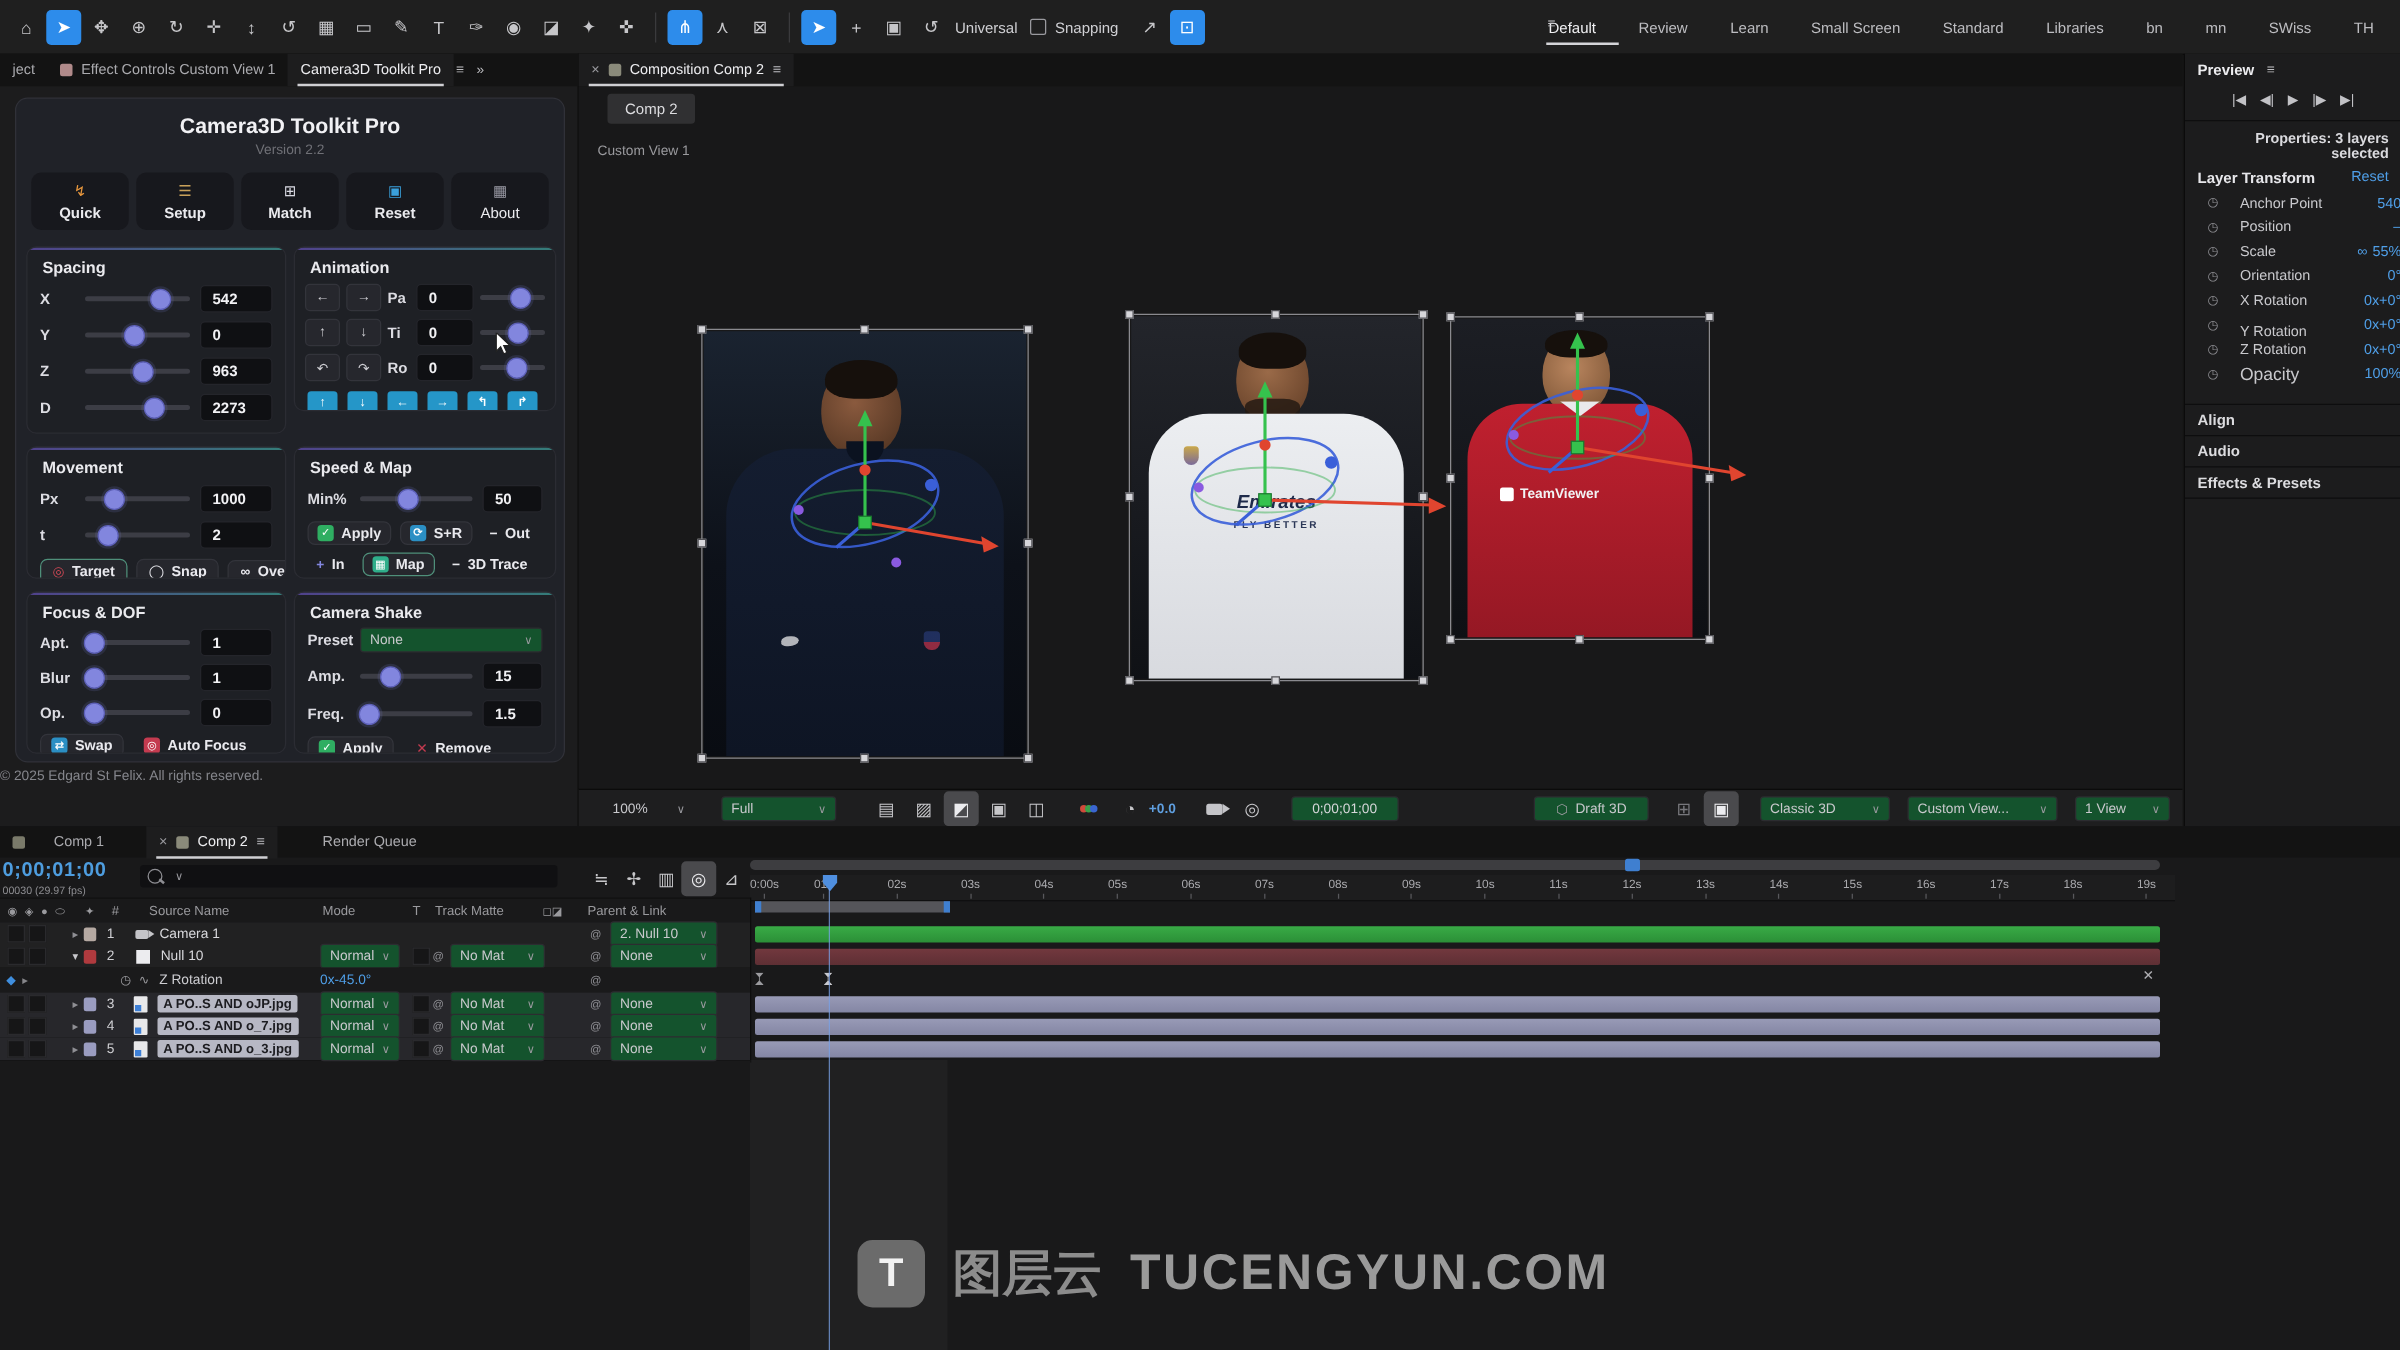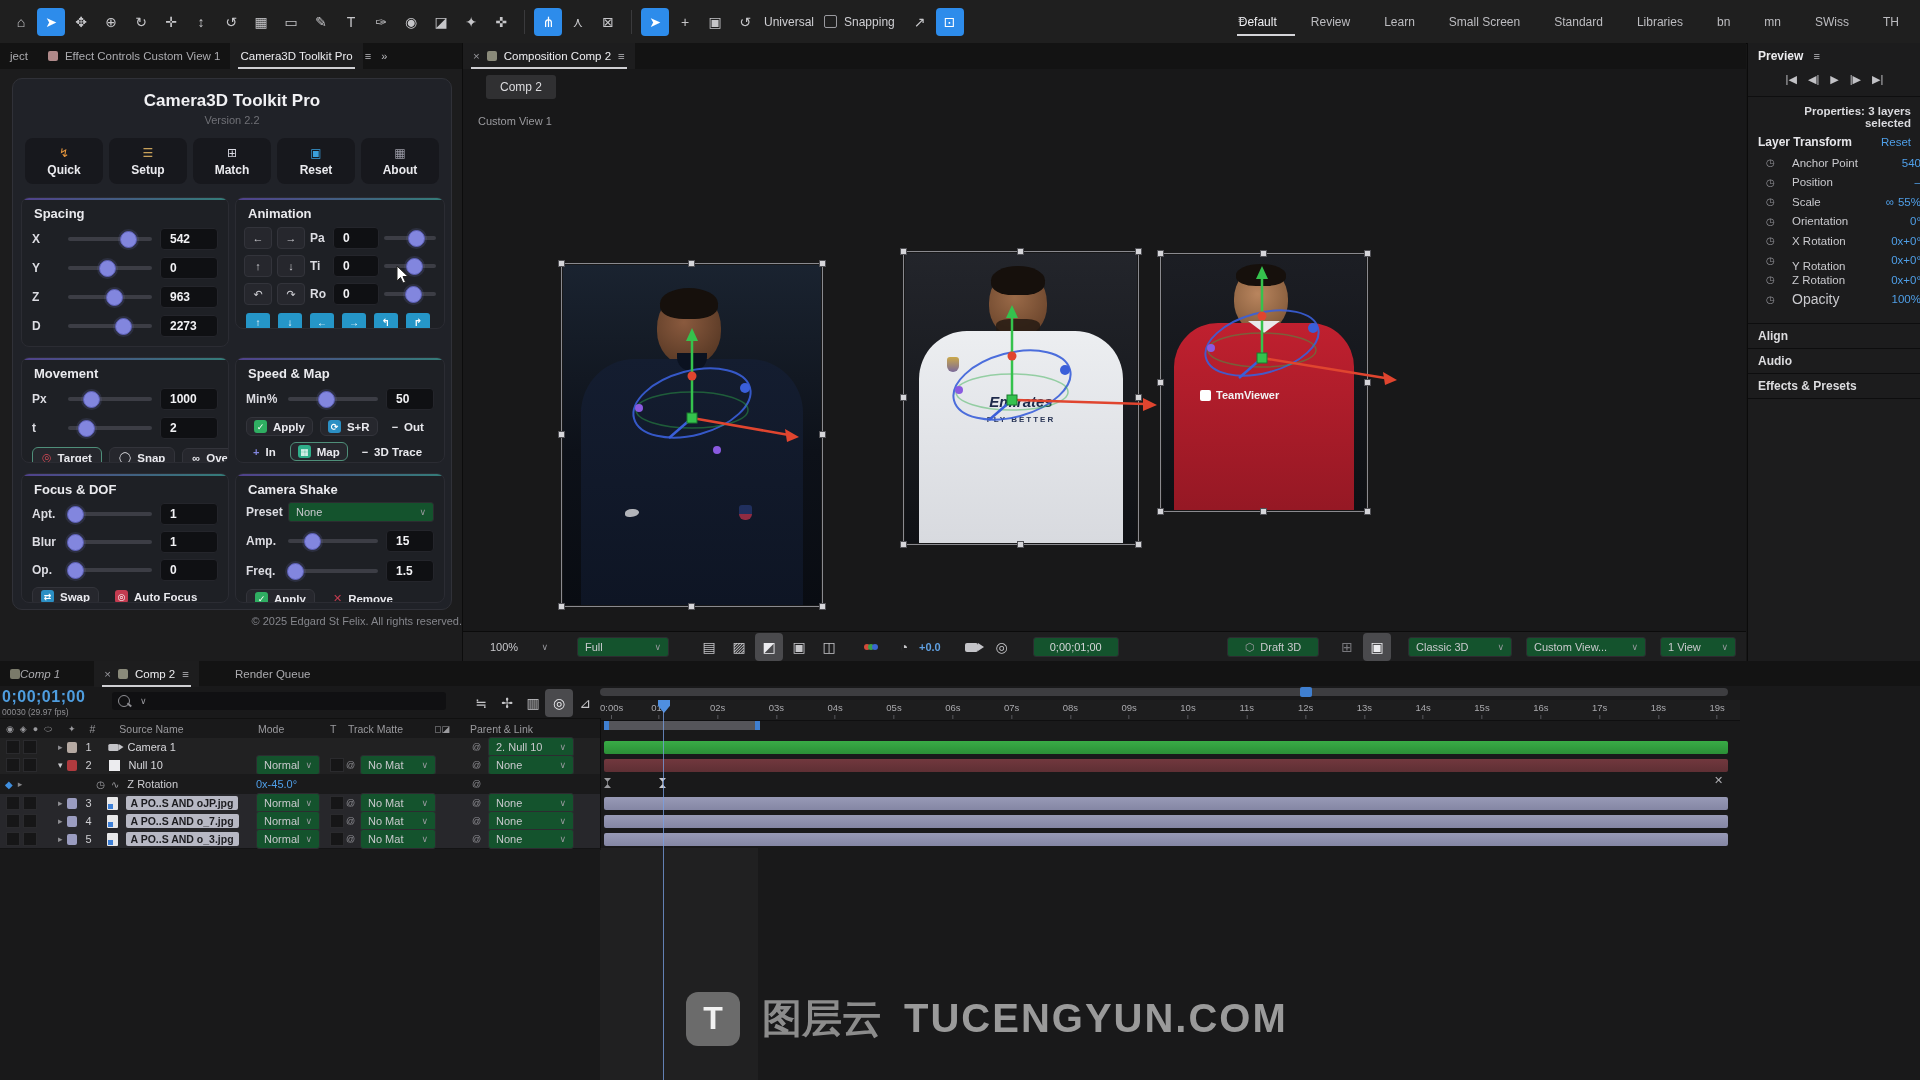--- a/index.html
+++ b/index.html
@@ -224,21 +224,21 @@
         <div class="flex" style="flex-direction:column;justify-content:center;width:78px;height:46px;background:#17181d;border-radius:8px;gap:3px;">
           <span style="color:#d9d9e2;font-size:12px;">⊞</span>
           <span style="font-size:12px;font-weight:bold;color:#eaeaee;">Match</span>
         </div>
         <div class="flex" style="flex-direction:column;justify-content:center;width:78px;height:46px;background:#17181d;border-radius:8px;gap:3px;">
           <span style="color:#3aa0dc;font-size:12px;">▣</span>
           <span style="font-size:12px;font-weight:bold;color:#eaeaee;">Reset</span>
         </div>
         <div class="flex" style="flex-direction:column;justify-content:center;width:78px;height:46px;background:#17181d;border-radius:8px;gap:3px;">
           <span style="color:#9a9aa5;font-size:12px;">▦</span>
-          <span style="font-size:12px;font-weight:bold;color:#eaeaee;">About</span>
+          <span style="font-size:12px;font-weight:normal;color:#eaeaee;">About</span>
         </div>
       </div>
 
       <div class="section" style="left:8px;top:118px;width:206px;height:148px;">
         <div class="sectitle">Spacing</div>
         <div class="srow">
             <span class="slbl">X</span>
             <div class="track">
               <span class="thumb" style="left:72%;"></span>
             </div>
@@ -458,21 +458,21 @@
               <span class="chipic" style="background:#2fae62;">✓</span>
               <span>Apply</span>
             </span>
           <span class="pbtn" style="padding:2px 8px;border:none;background:none;">
               <span class="ic" style="color:#c43b50;">✕</span>
               <span>Remove</span>
             </span>
         </div>
       </div>
     </div>
-    <div class="abs" style="left:0;top:572px;width:462px;text-align:right;font-size:11px;color:#85868c;">© 2025 Edgard St Felix. All rights reserved.</div>
+    <div class="abs" style="left:0;top:572px;width:462px;text-align:left;font-size:11px;color:#85868c;">© 2025 Edgard St Felix. All rights reserved.</div>
   </div>
 
   <svg class="abs" style="left:396px;top:266px;" width="16" height="20">
     <polygon points="1,0 1,15 4.5,11.5 7,17 9.5,16 7,10.5 12,10.5" fill="#fff" stroke="#222" stroke-width="1"></polygon>
   </svg>
 
   <div class="abs" style="left:463px;top:43px;width:1283px;height:618px;background:#181819;">
     <div class="tabbar flex" style="width:1283px;">
       <span class="paneltab active" style="gap:7px;">
         <span style="color:#9a9a9f;">×</span>
@@ -705,21 +705,21 @@
     <div style="margin-top:14px;">
       <div class="sidehead">Align</div>
       <div class="sidehead">Audio</div>
       <div class="sidehead" style="border-bottom:1px solid #0d0d0e;">Effects &amp; Presets</div>
     </div>
   </div>
 
   <div class="abs" style="left:0;top:661px;width:1920px;height:419px;background:#19191a;">
 
     <div class="tabbar flex" style="width:1920px;height:25px;">
-      <span class="paneltab" style="gap:0;font-style:italic;">
+      <span class="paneltab" style="gap:23px;">
         <span style="width:10px;height:10px;background:#7a7a6a;border-radius:2px;display:inline-block;"></span>
         <span>Comp 1</span>
       </span>
       <span class="paneltab active" style="gap:7px;margin-left:24px;">
         <span style="color:#9a9a9f;">×</span>
         <span style="width:10px;height:10px;background:#8a8a7a;border-radius:2px;display:inline-block;"></span>
         <span>Comp 2</span>
         <span style="color:#bdbdc1;">≡</span>
       </span>
       <span class="paneltab" style="margin-left:26px;">Render Queue</span>

